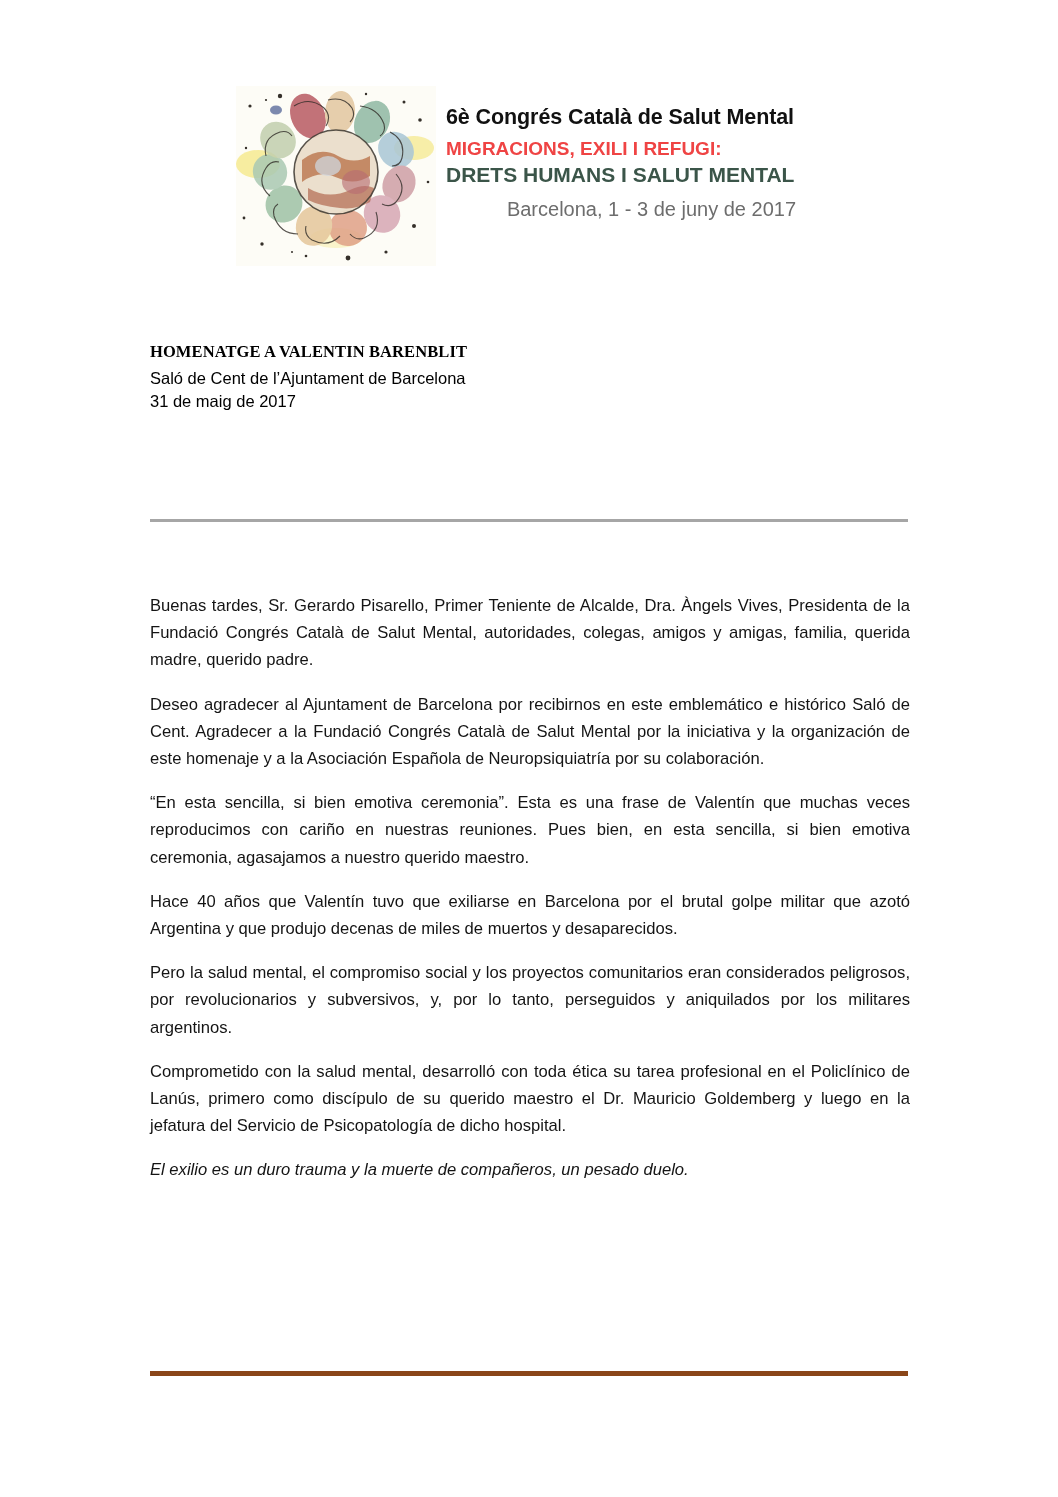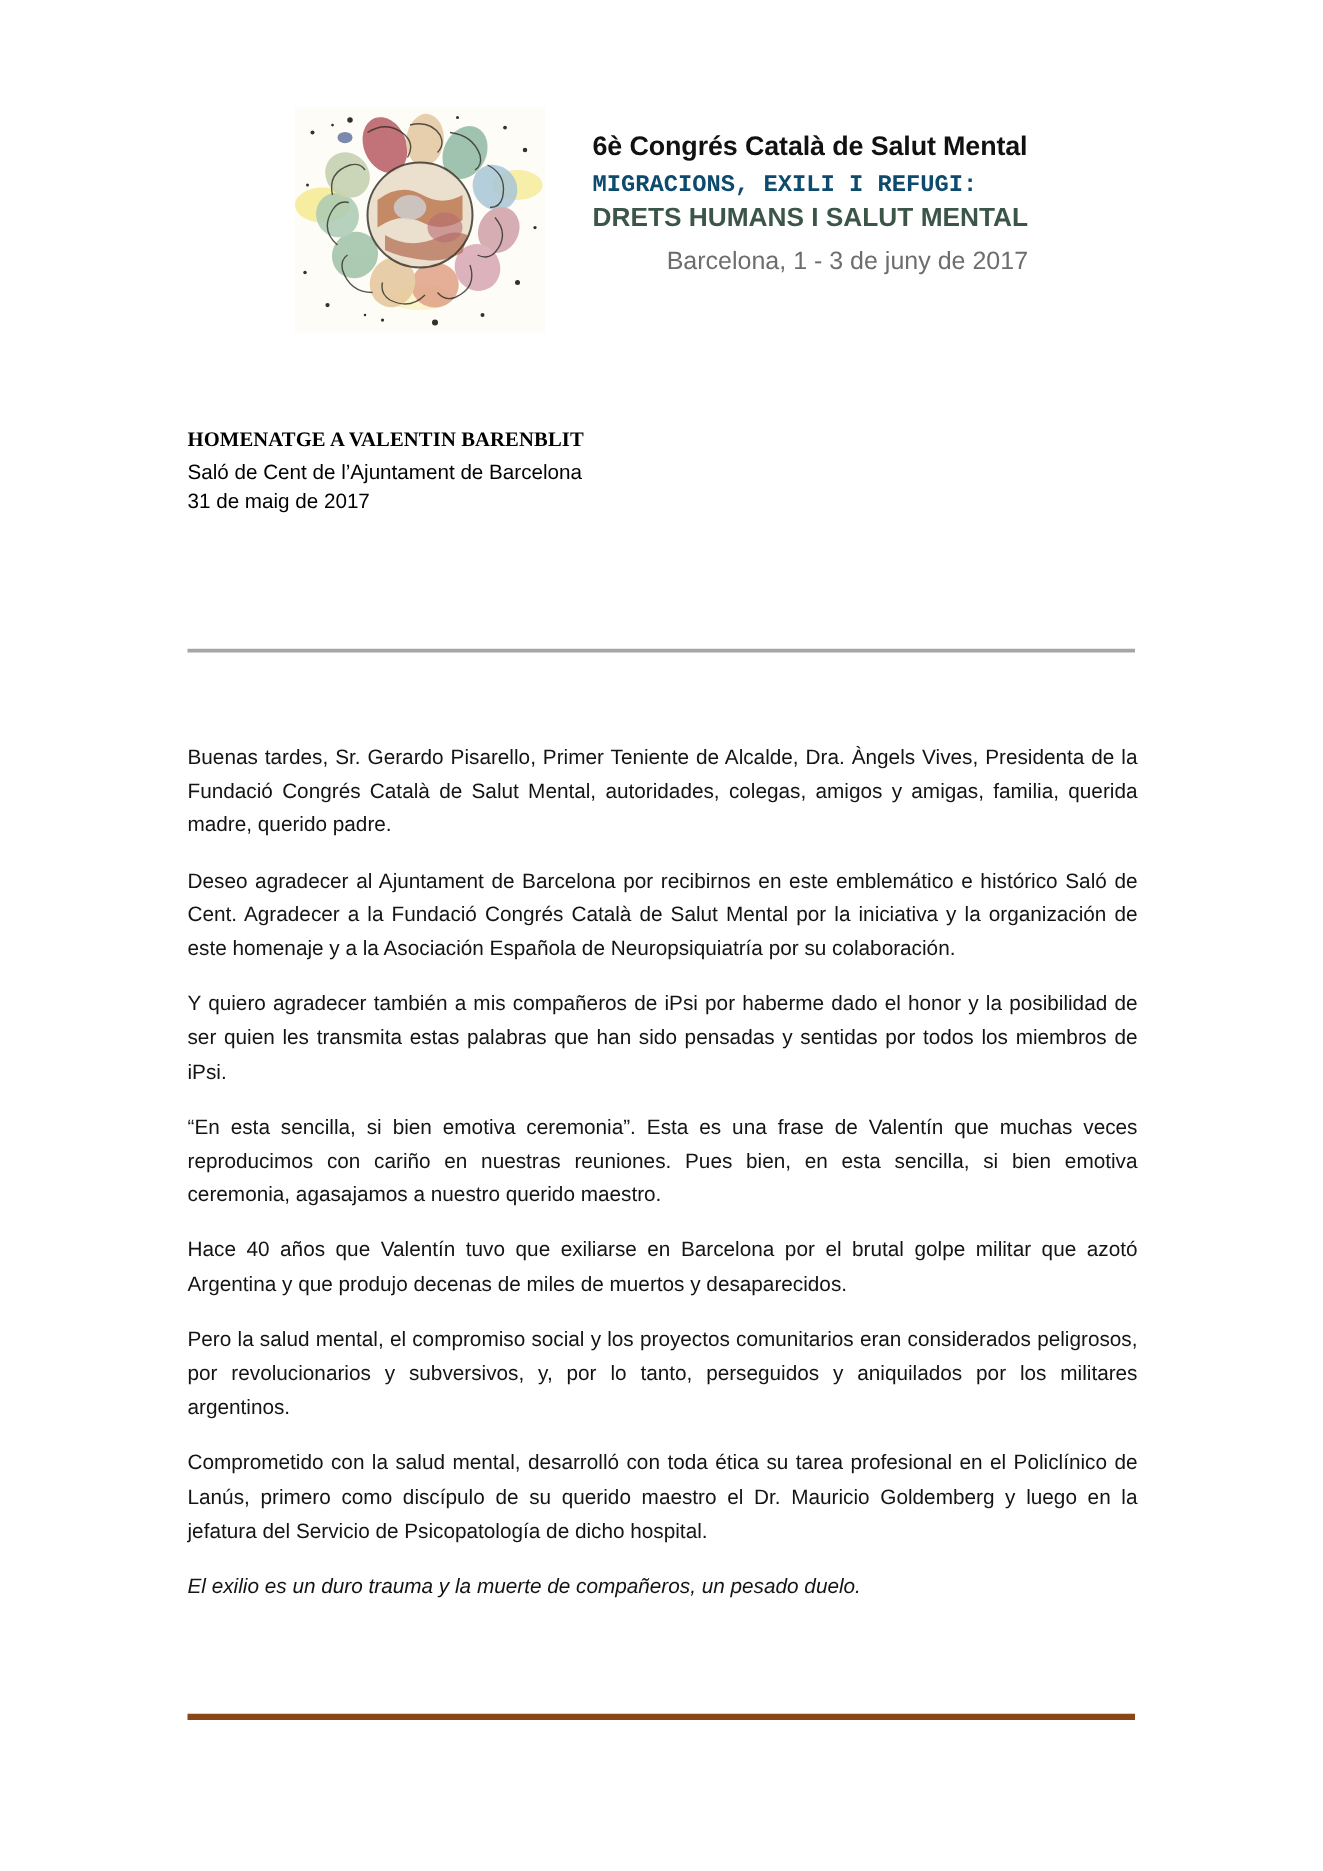--- a/index.html
+++ b/index.html
@@ -25,21 +25,20 @@
 
   
   .letterhead {
     position: absolute;
     left: 236px;
     top: 86px;
     width: 560px;
     height: 182px;
     display: flex;
     align-items: flex-start;
-    gap: 28px;
   }
   .logo-art {
     width: 200px;
     height: 180px;
     flex: 0 0 200px;
     background: #fdfcf6;
     position: relative;
     overflow: hidden;
   }
   .logo-art svg { display: block; width: 200px; height: 180px; }
@@ -219,38 +218,37 @@
           <circle cx="10" cy="62" r="1.2"></circle>
             <circle cx="56" cy="166" r="1.0"></circle>
           <circle cx="130" cy="8" r="1.2"></circle>
         </g>
         <ellipse cx="40" cy="24" rx="6" ry="4.5" fill="#5b6b9c" opacity="0.8"></ellipse>
       </svg>
     </div>
 
     <div class="letterhead-text">
       <div class="lh-title" style="color: rgb(17, 17, 17);">6è Congrés Català de Salut Mental</div>
-      <div class="lh-sub" style="color: #0c4a6e; font-family: Liberation Mono, monospace;">MIGRACIONS, EXILI I REFUGI:</div>
+      <div class="lh-sub" style="color: #ef4444;">MIGRACIONS, EXILI I REFUGI:</div>
       <div class="lh-sub2" style="color: rgb(59, 85, 73);">DRETS HUMANS I SALUT MENTAL</div>
       <div class="lh-date" style="color: rgb(109, 109, 109);">Barcelona, 1 - 3 de juny de 2017</div>
     </div>
   </div>
 
   <div class="headblock">
     <p class="doc-title">HOMENATGE A VALENTIN BARENBLIT</p>
     <p class="doc-line">Saló de Cent de l’Ajuntament de Barcelona</p>
     <p class="doc-line">31 de maig de 2017</p>
   </div>
 
   <div class="divider" style="background: rgb(166, 166, 166);"></div>
 
   <div class="body-col">
     <p>Buenas tardes, Sr. Gerardo Pisarello, Primer Teniente de Alcalde, Dra. Àngels Vives, Presidenta de la Fundació Congrés Català de Salut Mental, autoridades, colegas, amigos y amigas, familia, querida madre, querido padre.</p>
     <p>Deseo agradecer al Ajuntament de Barcelona por recibirnos en este emblemático e histórico Saló de Cent. Agradecer a la Fundació Congrés Català de Salut Mental por la iniciativa y la organización de este homenaje y a la Asociación Española de Neuropsiquiatría por su colaboración.</p>
-    <p>Y quiero agradecer también a mis compañeros de iPsi por haberme dado el honor y la posibilidad de ser quien les transmita estas palabras que han sido pensadas y sentidas por todos los miembros de iPsi.</p>
     <p>“En esta sencilla, si bien emotiva ceremonia”. Esta es una frase de Valentín que muchas veces reproducimos con cariño en nuestras reuniones. Pues bien, en esta sencilla, si bien emotiva ceremonia, agasajamos a nuestro querido maestro.</p>
     <p>Hace 40 años que Valentín tuvo que exiliarse en Barcelona por el brutal golpe militar que azotó Argentina y que produjo decenas de miles de muertos y desaparecidos.</p>
     <p>Pero la salud mental, el compromiso social y los proyectos comunitarios eran considerados peligrosos, por revolucionarios y subversivos, y, por lo tanto, perseguidos y aniquilados por los militares argentinos.</p>
     <p>Comprometido con la salud mental, desarrolló con toda ética su tarea profesional en el Policlínico de Lanús, primero como discípulo de su querido maestro el Dr. Mauricio Goldemberg y luego en la jefatura del Servicio de Psicopatología de dicho hospital.</p>
     <p>El exilio es un duro trauma y la muerte de compañeros, un pesado duelo.</p>
   </div>
 
   <div class="footer-rule" style="background: rgb(138, 70, 25);"></div>
 
 </div>

